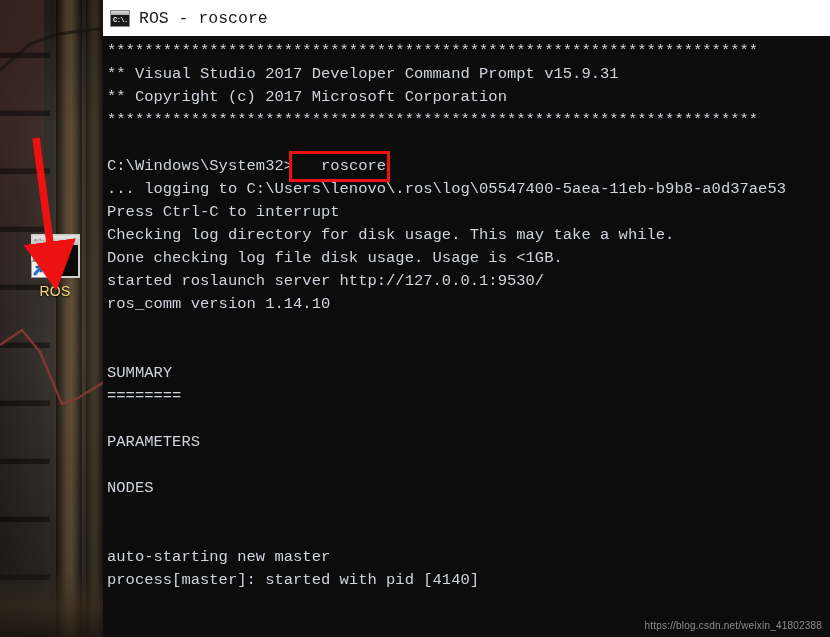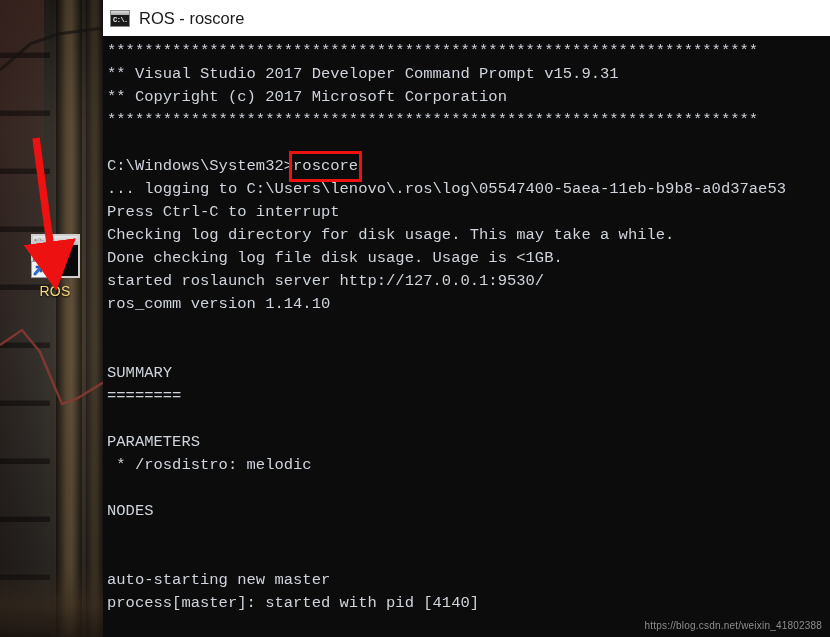--- a/index.html
+++ b/index.html
@@ -191,21 +191,21 @@
     color: #f0f0f0;
     font-family: "Liberation Mono", monospace;
     font-size: 7px;
     line-height: 8px;
     font-weight: bold;
     letter-spacing: -0.5px;
   }
   #title-text {
     font-size: 16.5px;
     color: #1a1a1a;
-    font-family: Liberation Sans, sans-serif;
+    font-family: Liberation Mono, monospace;
   }
 
   #console {
     position: relative;
     height: 601px;
     background: #0c0c0c;
     padding: 4px 0 0 4px;
     box-sizing: border-box;
     overflow: hidden;
   }
@@ -294,34 +294,33 @@
       <div id="title-text">ROS - roscore</div>
     </div>
 
     <div id="console">
       <div id="console-lines">
           <div class="cline stars">**********************************************************************</div>
           <div class="cline">** Visual Studio 2017 Developer Command Prompt v15.9.31</div>
           <div class="cline">** Copyright (c) 2017 Microsoft Corporation</div>
           <div class="cline stars">**********************************************************************</div>
           <div class="cline blank">&nbsp;</div>
-          <div class="cline cmd-line"><span>C:\Windows\System32&gt;</span><span class="hl-box" style="outline-color: rgb(238, 17, 17);">roscore</span></div>
+          <div class="cline cmd-line"><span>C:\Windows\System32&gt;</span><span class="hl-box" style="outline-color: rgb(238, 17, 17); padding-left: 28px;">roscore</span></div>
           <div class="cline">... logging to C:\Users\lenovo\.ros\log\05547400-5aea-11eb-b9b8-a0d37ae53</div>
           <div class="cline">Press Ctrl-C to interrupt</div>
           <div class="cline">Checking log directory for disk usage. This may take a while.</div>
           <div class="cline">Done checking log file disk usage. Usage is &lt;1GB.</div>
           <div class="cline">started roslaunch server http://127.0.0.1:9530/</div>
           <div class="cline">ros_comm version 1.14.10</div>
           <div class="cline blank">&nbsp;</div>
           <div class="cline blank">&nbsp;</div>
           <div class="cline">SUMMARY</div>
           <div class="cline">========</div>
           <div class="cline blank">&nbsp;</div>
           <div class="cline">PARAMETERS</div>
-          <div class="cline"> * /rosdistro: melodic</div>
           <div class="cline blank">&nbsp;</div>
           <div class="cline">NODES</div>
           <div class="cline blank">&nbsp;</div>
           <div class="cline blank">&nbsp;</div>
           <div class="cline">auto-starting new master</div>
           <div class="cline">process[master]: started with pid [4140]</div>
         </div>
       <div id="watermark">https://blog.csdn.net/weixin_41802388</div>
     </div>
 

